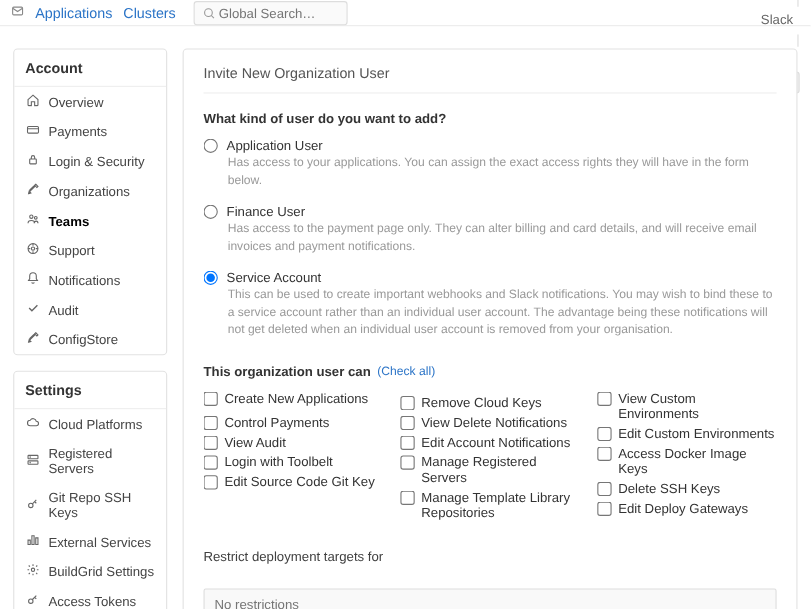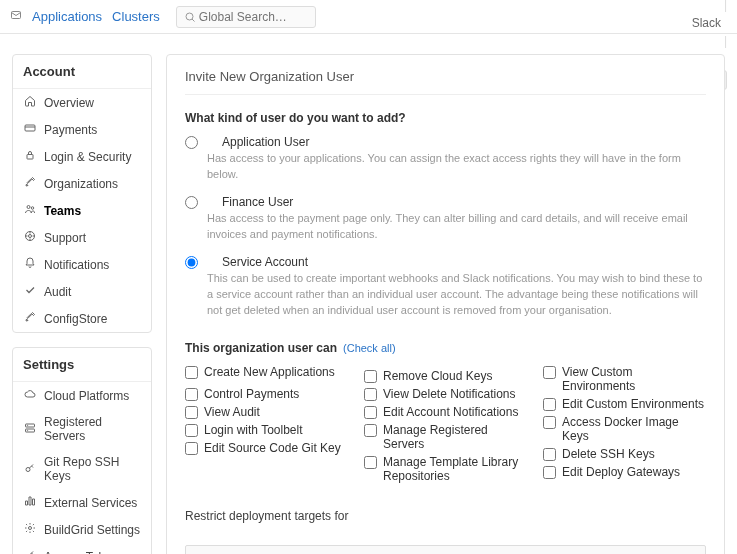--- a/index.html
+++ b/index.html
@@ -1,17 +1,17 @@
 <!DOCTYPE html>
 <html><head>
 <meta charset="utf-8">
 <style>
 * { box-sizing: border-box; margin: 0; padding: 0; }
 body { font-family: -apple-system, BlinkMacSystemFont, "Segoe UI", Helvetica, Arial, sans-serif; font-size: 12px; color: #333; background: #fff; }
-.topbar { display: flex; align-items: center; height: 34px; border-bottom: 1px solid #e5e5e5; padding: 0 10px; gap: 10px; }
+.topbar { display: flex; align-items: center; height: 24px; border-bottom: 1px solid #e5e5e5; padding: 0 10px; gap: 10px; }
 .topbar .mail-icon { color: #888; }
 .topbar a.nav { color: #2b74c7; font-size: 13px; text-decoration: none; font-weight: 500; }
 .search-wrap { position: relative; margin-left: 6px; }
 .search-wrap .sicon { position: absolute; left: 8px; top: 5px; color: #999; font-size: 11px; }
 .search-wrap input { border: 1px solid #ddd; border-radius: 3px; padding: 3px 8px 3px 22px; font-size: 12px; width: 140px; background: #fafafa; color: #888; }
 .topbar .spacer { flex: 1; }
 .topbar .right { display: flex; align-items: flex-end; gap: 4px; font-size: 12px; flex-direction: column; }
 .topbar .right .link { color: #666; padding: 0 6px; cursor: pointer; }
 .topbar .right .sep { color: #ddd; }
 .status-dot { width: 7px; height: 7px; background: #3bbf3b; border-radius: 50%; display: inline-block; margin-right: 3px; }
@@ -20,21 +20,21 @@
 .content { display: flex; padding: 20px 12px; gap: 14px; background: #fff; }
 .sidebar { width: 140px; display: flex; flex-direction: column; gap: 14px; }
 .panel { border: 1px solid #e2e2e2; border-radius: 4px; background: #fff; }
 .panel-head { font-weight: 600; font-size: 13px; padding: 9px 10px; border-bottom: 1px solid #eee; }
 .nav-item { display: flex; align-items: center; gap: 8px; padding: 6px 10px; cursor: pointer; color: #444; font-size: 12px; }
 .nav-item.active { font-weight: 700; color: #000; }
 .nav-icon { width: 13px; text-align: center; color: #666; flex-shrink: 0; }
 .main { flex: 1; border: 1px solid #e2e2e2; border-radius: 4px; padding: 14px 18px 24px 18px; }
 .main-title { font-size: 13px; color: #555; border-bottom: 1px solid #eee; padding-bottom: 10px; margin-bottom: 16px; }
 .q { font-weight: 700; font-size: 12px; margin-bottom: 10px; }
-.radio-row { display: flex; align-items: flex-start; gap: 24px; margin-bottom: 2px; }
+.radio-row { display: flex; align-items: flex-start; gap: 8px; margin-bottom: 2px; }
 .radio-row input { margin-top: 1px; }
 .radio-label { font-weight: 500; font-size: 12px; }
 .radio-desc { color: #999; font-size: 11px; line-height: 1.45; margin: 1px 0 12px 22px; }
 .section-head { display: flex; align-items: center; gap: 6px; font-weight: 700; font-size: 12px; margin-top: 22px; margin-bottom: 10px; }
 .check-all { color: #2b74c7; font-weight: 400; font-size: 11px; cursor: pointer; }
 .perm-grid { display: grid; grid-template-columns: repeat(3, 1fr); column-gap: 16px; row-gap: 6px; }
 .perm { display: flex; align-items: flex-start; gap: 6px; font-size: 12px; color: #333; }
 .perm input { margin-top: 1px; }
 .restrict-label { font-size: 12px; color: #404040; margin-top: 22px; margin-bottom: 22px; font-weight: 500; }
 .restrict-input { width: 100%; border: 1px solid #ddd; border-radius: 2px; padding: 7px 9px; font-size: 12px; color: #aaa; background: #f9f9f9; }

